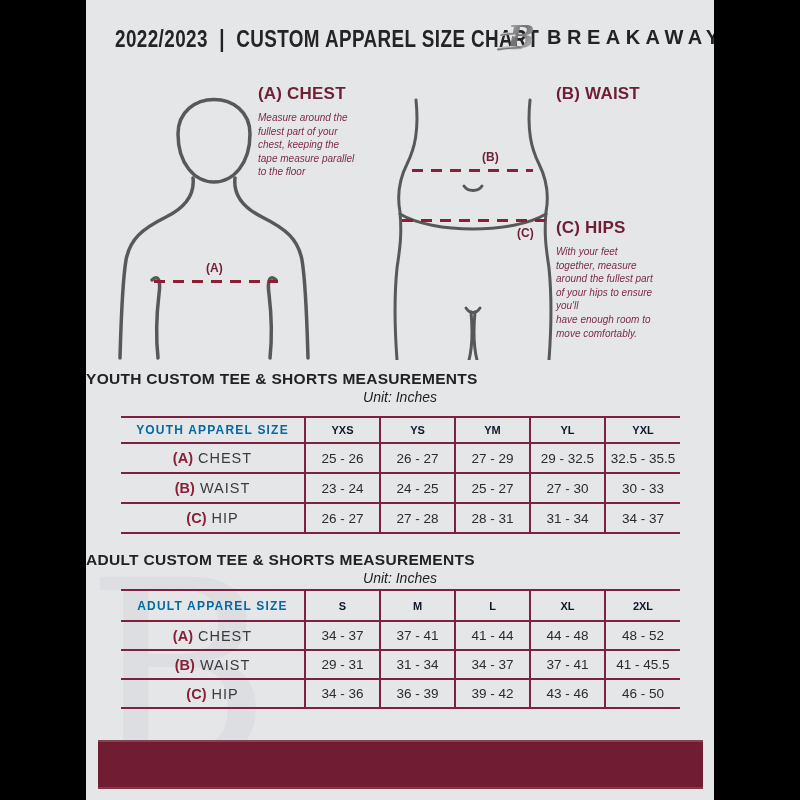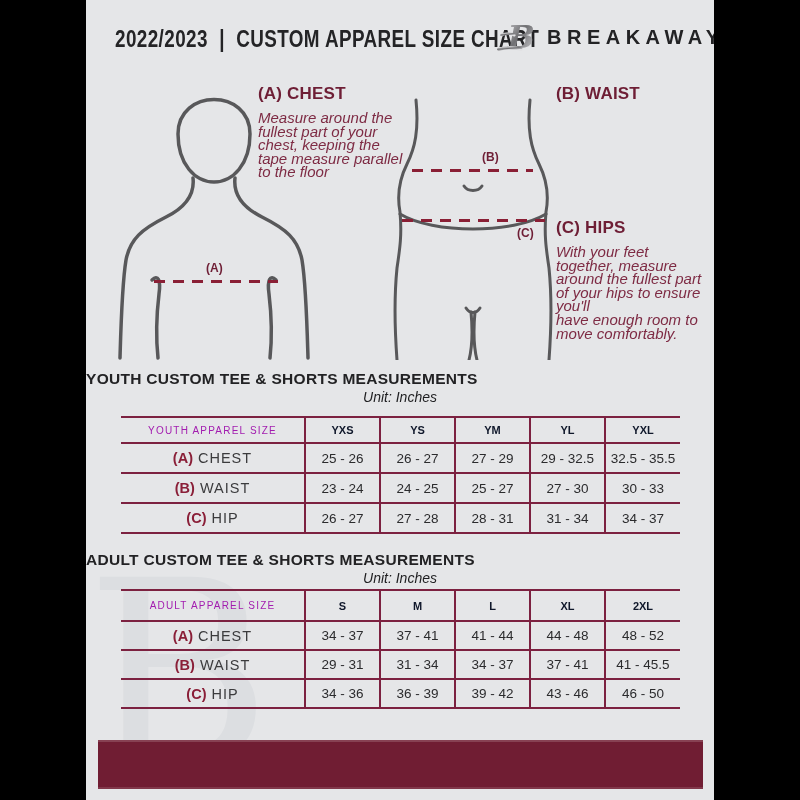--- a/index.html
+++ b/index.html
@@ -26,21 +26,21 @@
   
   .hdr{position:absolute;left:0;top:0;width:100%;height:72px;z-index:1;padding-left:9px;}
   .doc-title{position:absolute;left:29px;top:26px;font-weight:800;font-size:23px;color:#242426;
     letter-spacing:.5px;white-space:pre;transform:scaleX(.82);transform-origin:0 50%;}
   .brand{position:absolute;left:410px;top:16px;display:flex;align-items:center;gap:9px;}
   .brand-name{font-weight:700;font-size:20px;letter-spacing:5.5px;color:#232325;}
 
   
   .guide-block{position:absolute;z-index:1;width:150px;}
   .guide-heading{font-weight:800;font-size:17px;color:var(--maroon-text);letter-spacing:.2px;}
-  .guide-body{margin-top:7px;font-style:italic;font-size:15px;line-height:13.6px;
+  .guide-body{margin-top:7px;font-style:italic;font-size:10px;line-height:13.6px;
     color:var(--maroon-soft);white-space:pre-line;}
   .gb-chest{left:172px;top:84px;}
   .gb-waist{left:470px;top:84px;}
   .gb-hips{left:470px;top:218px;}
 
   
   .fig{position:absolute;z-index:1;}
   .fig-upper{left:28px;top:84px;}
   .fig-lower{left:302px;top:98px;}
   .dash{position:absolute;height:3px;z-index:1;
@@ -62,21 +62,21 @@
   .ad-title{top:551px;} .ad-unit{top:570px;}
 
   
   table.sizes{position:absolute;left:35px;width:559px;z-index:1;border-collapse:collapse;
     table-layout:fixed;background:transparent;
     border-top:2px solid var(--maroon-line);border-bottom:2px solid var(--maroon-line);}
   table.sizes tr{border-bottom:2px solid var(--maroon-line);}
   table.sizes td + td, table.sizes th + th{border-left:2px solid var(--maroon-line);}
   table.sizes th, table.sizes td{padding:0;text-align:center;vertical-align:middle;}
   th.col-label, td.row-label{text-align:left;padding-left:23px;}
-  th.col-label{font-weight:400;font-size:10px;letter-spacing:1.2px;color:#a21caf;}
+  th.col-label{font-weight:700;font-size:12px;letter-spacing:1.2px;color:#0369a1;}
   th.col-size{font-weight:700;font-size:11px;color:#0f172a;}
   td.cell{font-size:13.5px;color:#2b2b2d;}
   td.row-label{font-size:14.5px;color:var(--label-ink);letter-spacing:1px;}
   .pfx{font-weight:800;color:#8a1f38;letter-spacing:0;}
   .youth-table{top:416px;}
   .youth-table thead tr{height:26px;}
   .youth-table tbody tr{height:30px;}
   .adult-table{top:589px;}
   .adult-table thead tr{height:31px;}
   .adult-table tbody tr{height:29px;}

